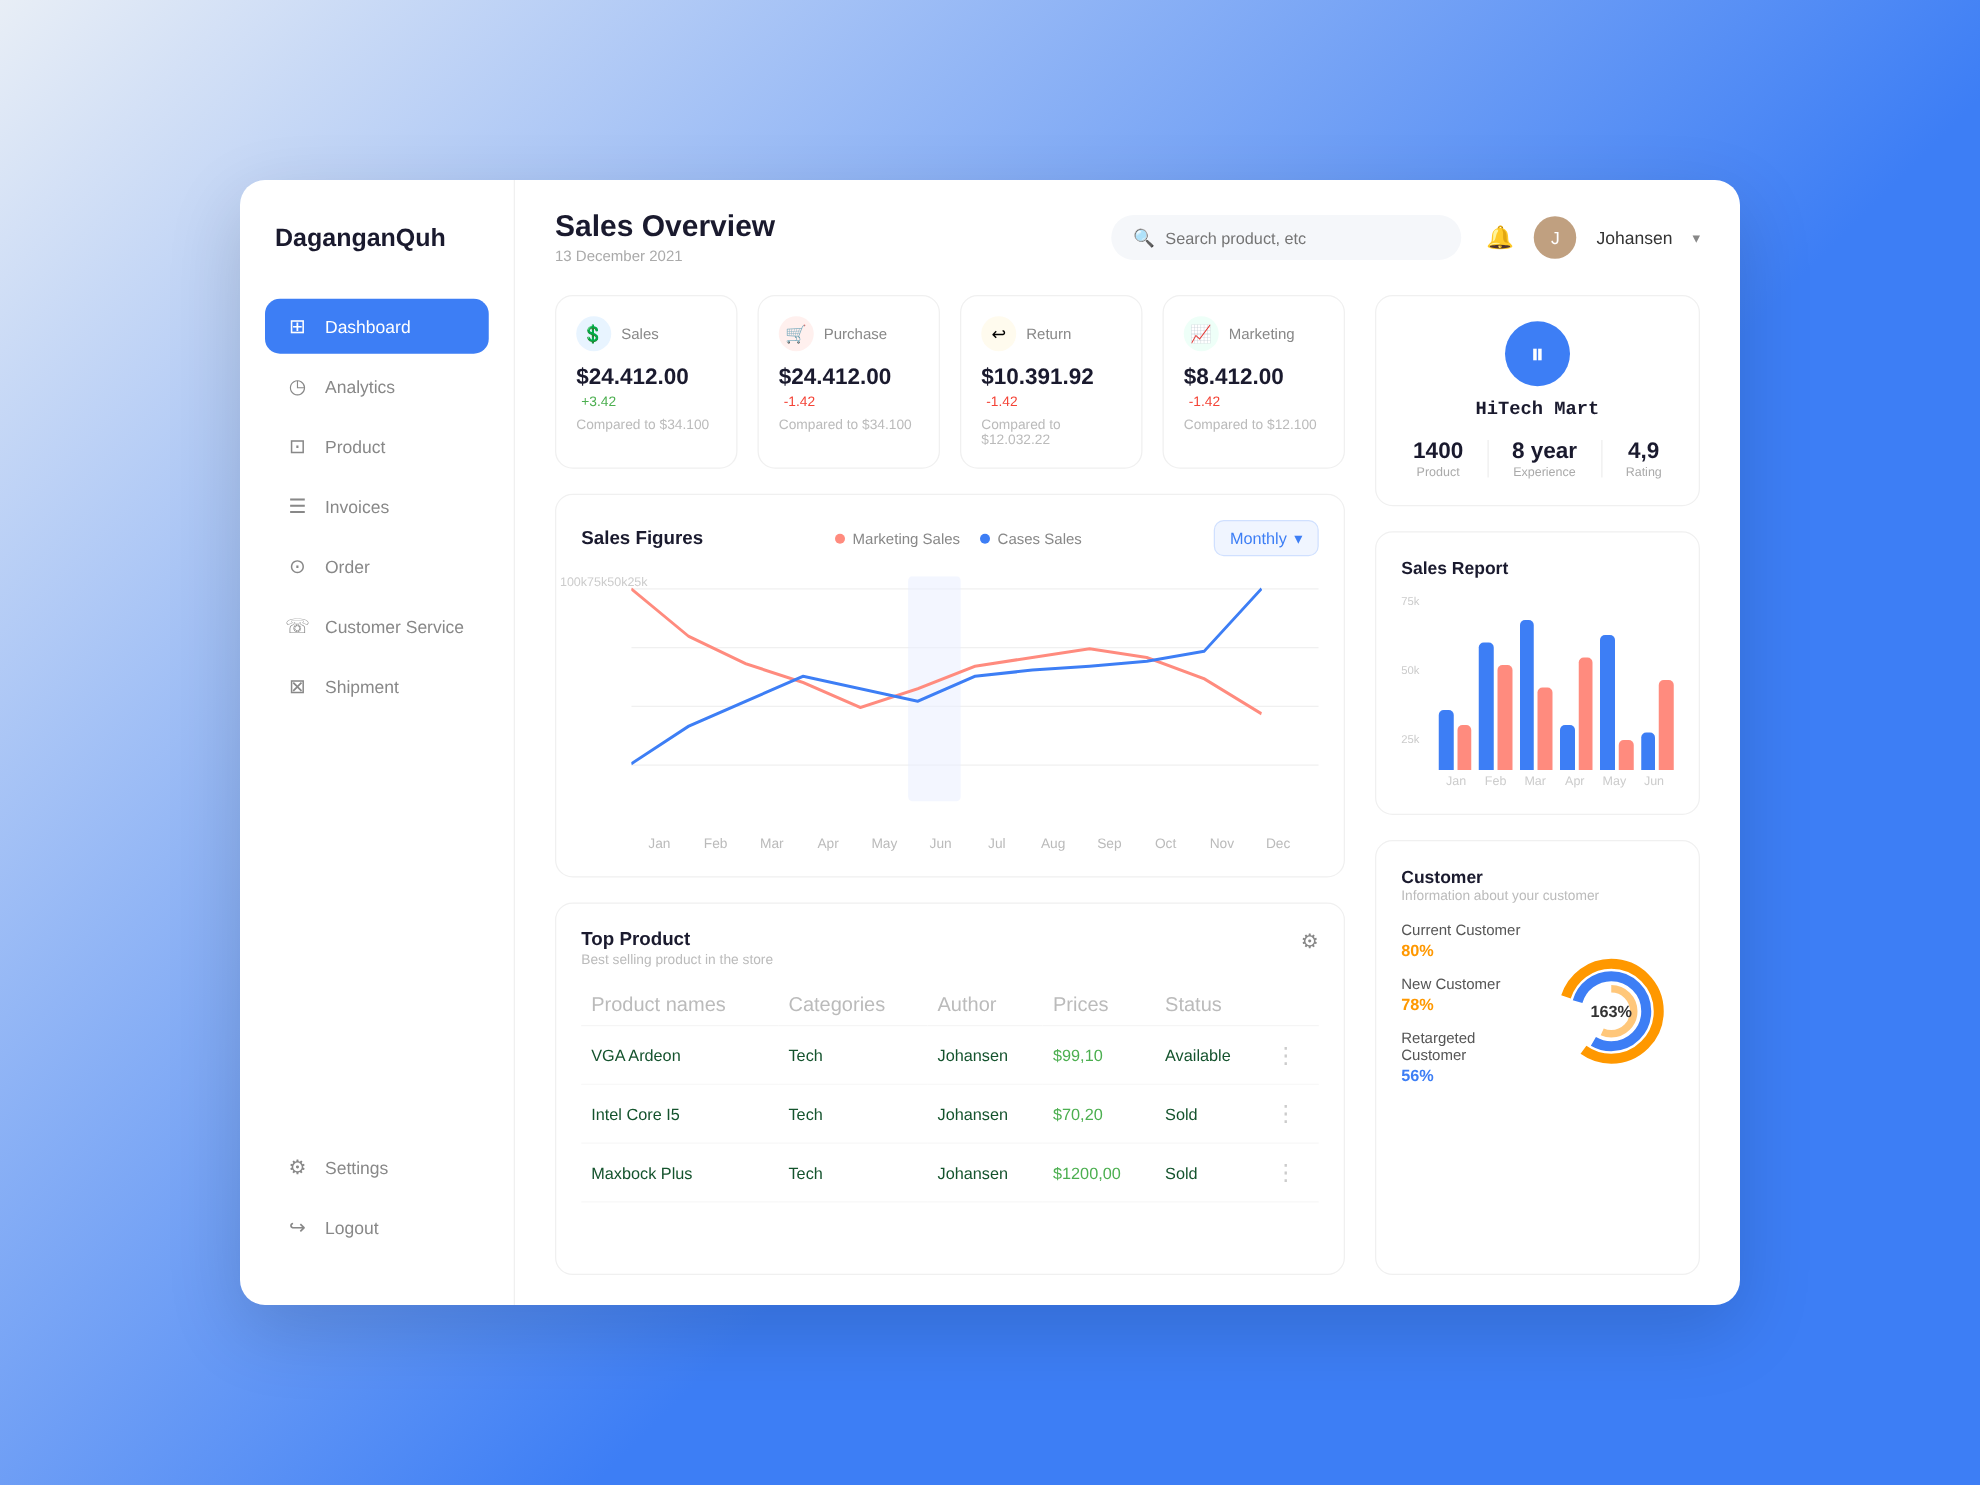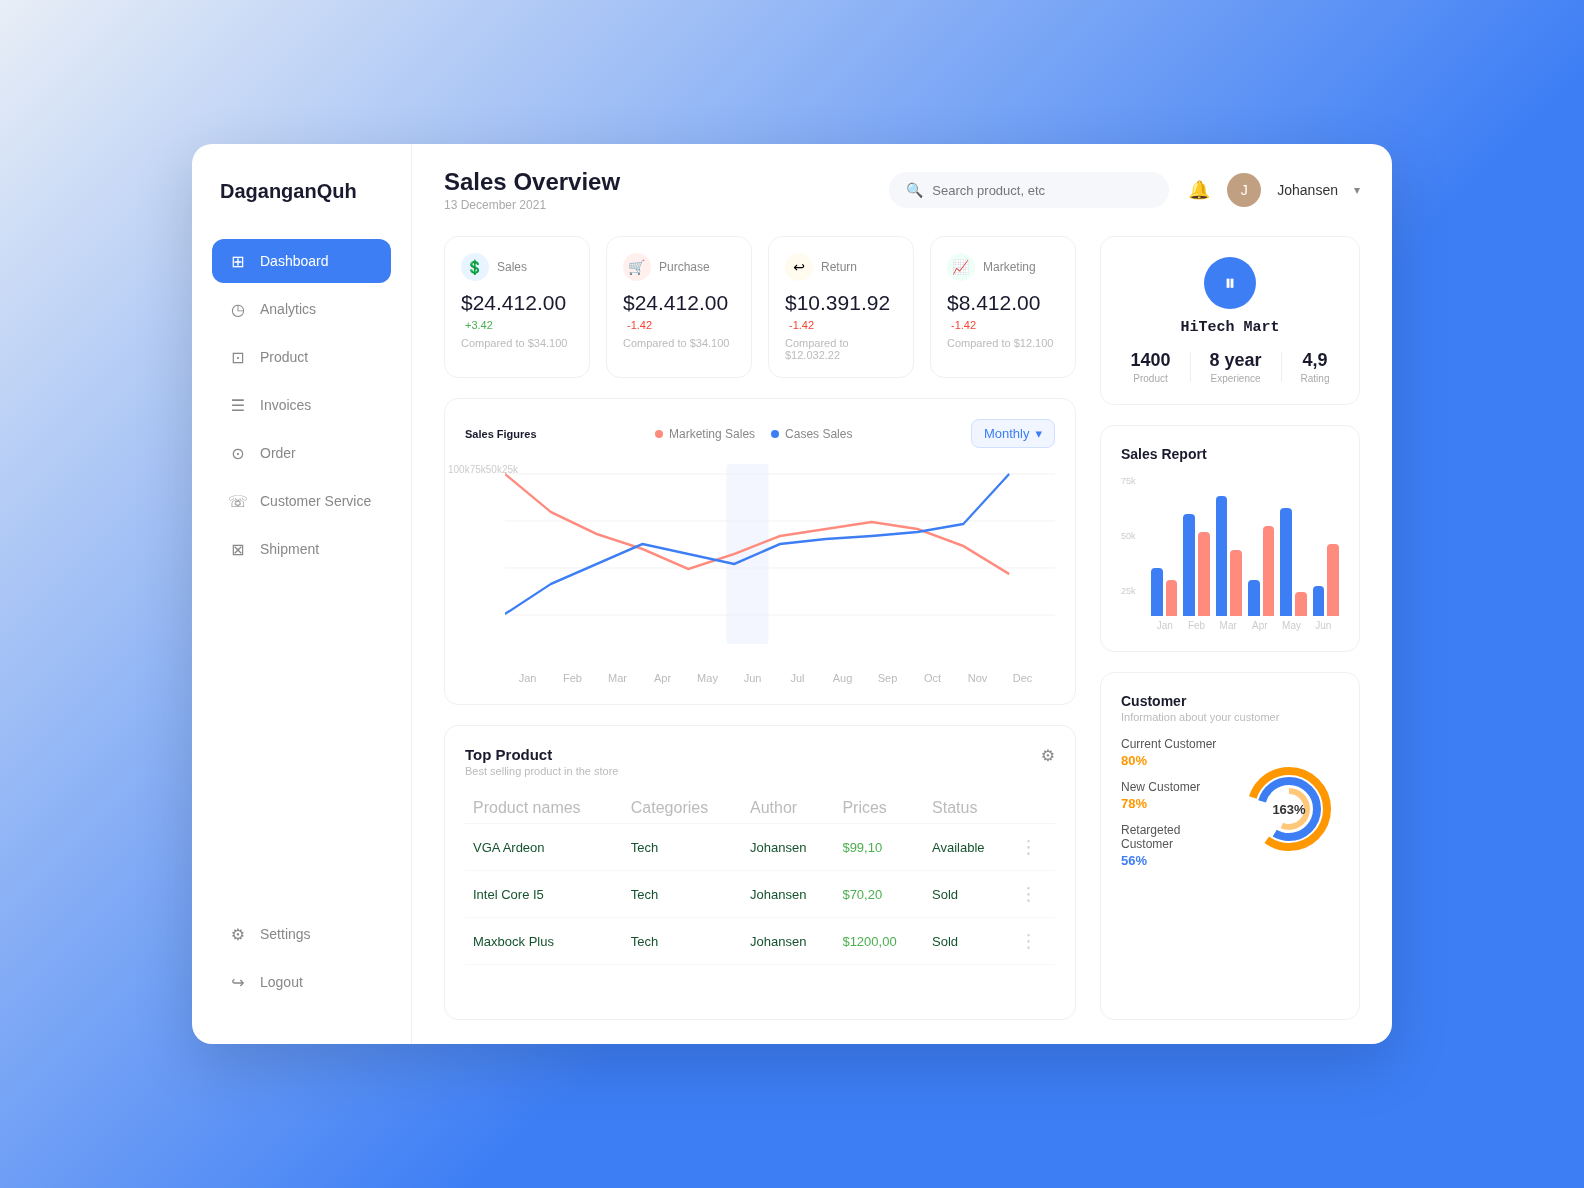--- a/index.html
+++ b/index.html
@@ -193,22 +193,22 @@
       align-items: center;
       justify-content: center;
       font-size: 14px;
     }
     .stat-label {
       font-size: 12px;
       color: #888;
       font-weight: 500;
     }
     .stat-value {
-      font-size: 21px;
-      font-weight: 400;
+      font-size: 18px;
+      font-weight: 700;
       color: #1a1a2e;
     }
     .stat-change {
       font-size: 11px;
       margin-left: 4px;
     }
     .stat-change.positive { color: #4caf50; }
     .stat-change.negative { color: #f44336; }
     .stat-compare {
       font-size: 11px;
@@ -222,21 +222,21 @@
       border-radius: 14px;
       padding: 20px;
     }
     .chart-header {
       display: flex;
       align-items: center;
       justify-content: space-between;
       margin-bottom: 16px;
     }
     .chart-title {
-      font-size: 11px;
+      font-size: 15px;
       font-weight: 700;
       color: #1a1a2e;
     }
     .chart-legend {
       display: flex;
       align-items: center;
       gap: 16px;
     }
     .legend-item {
       display: flex;

